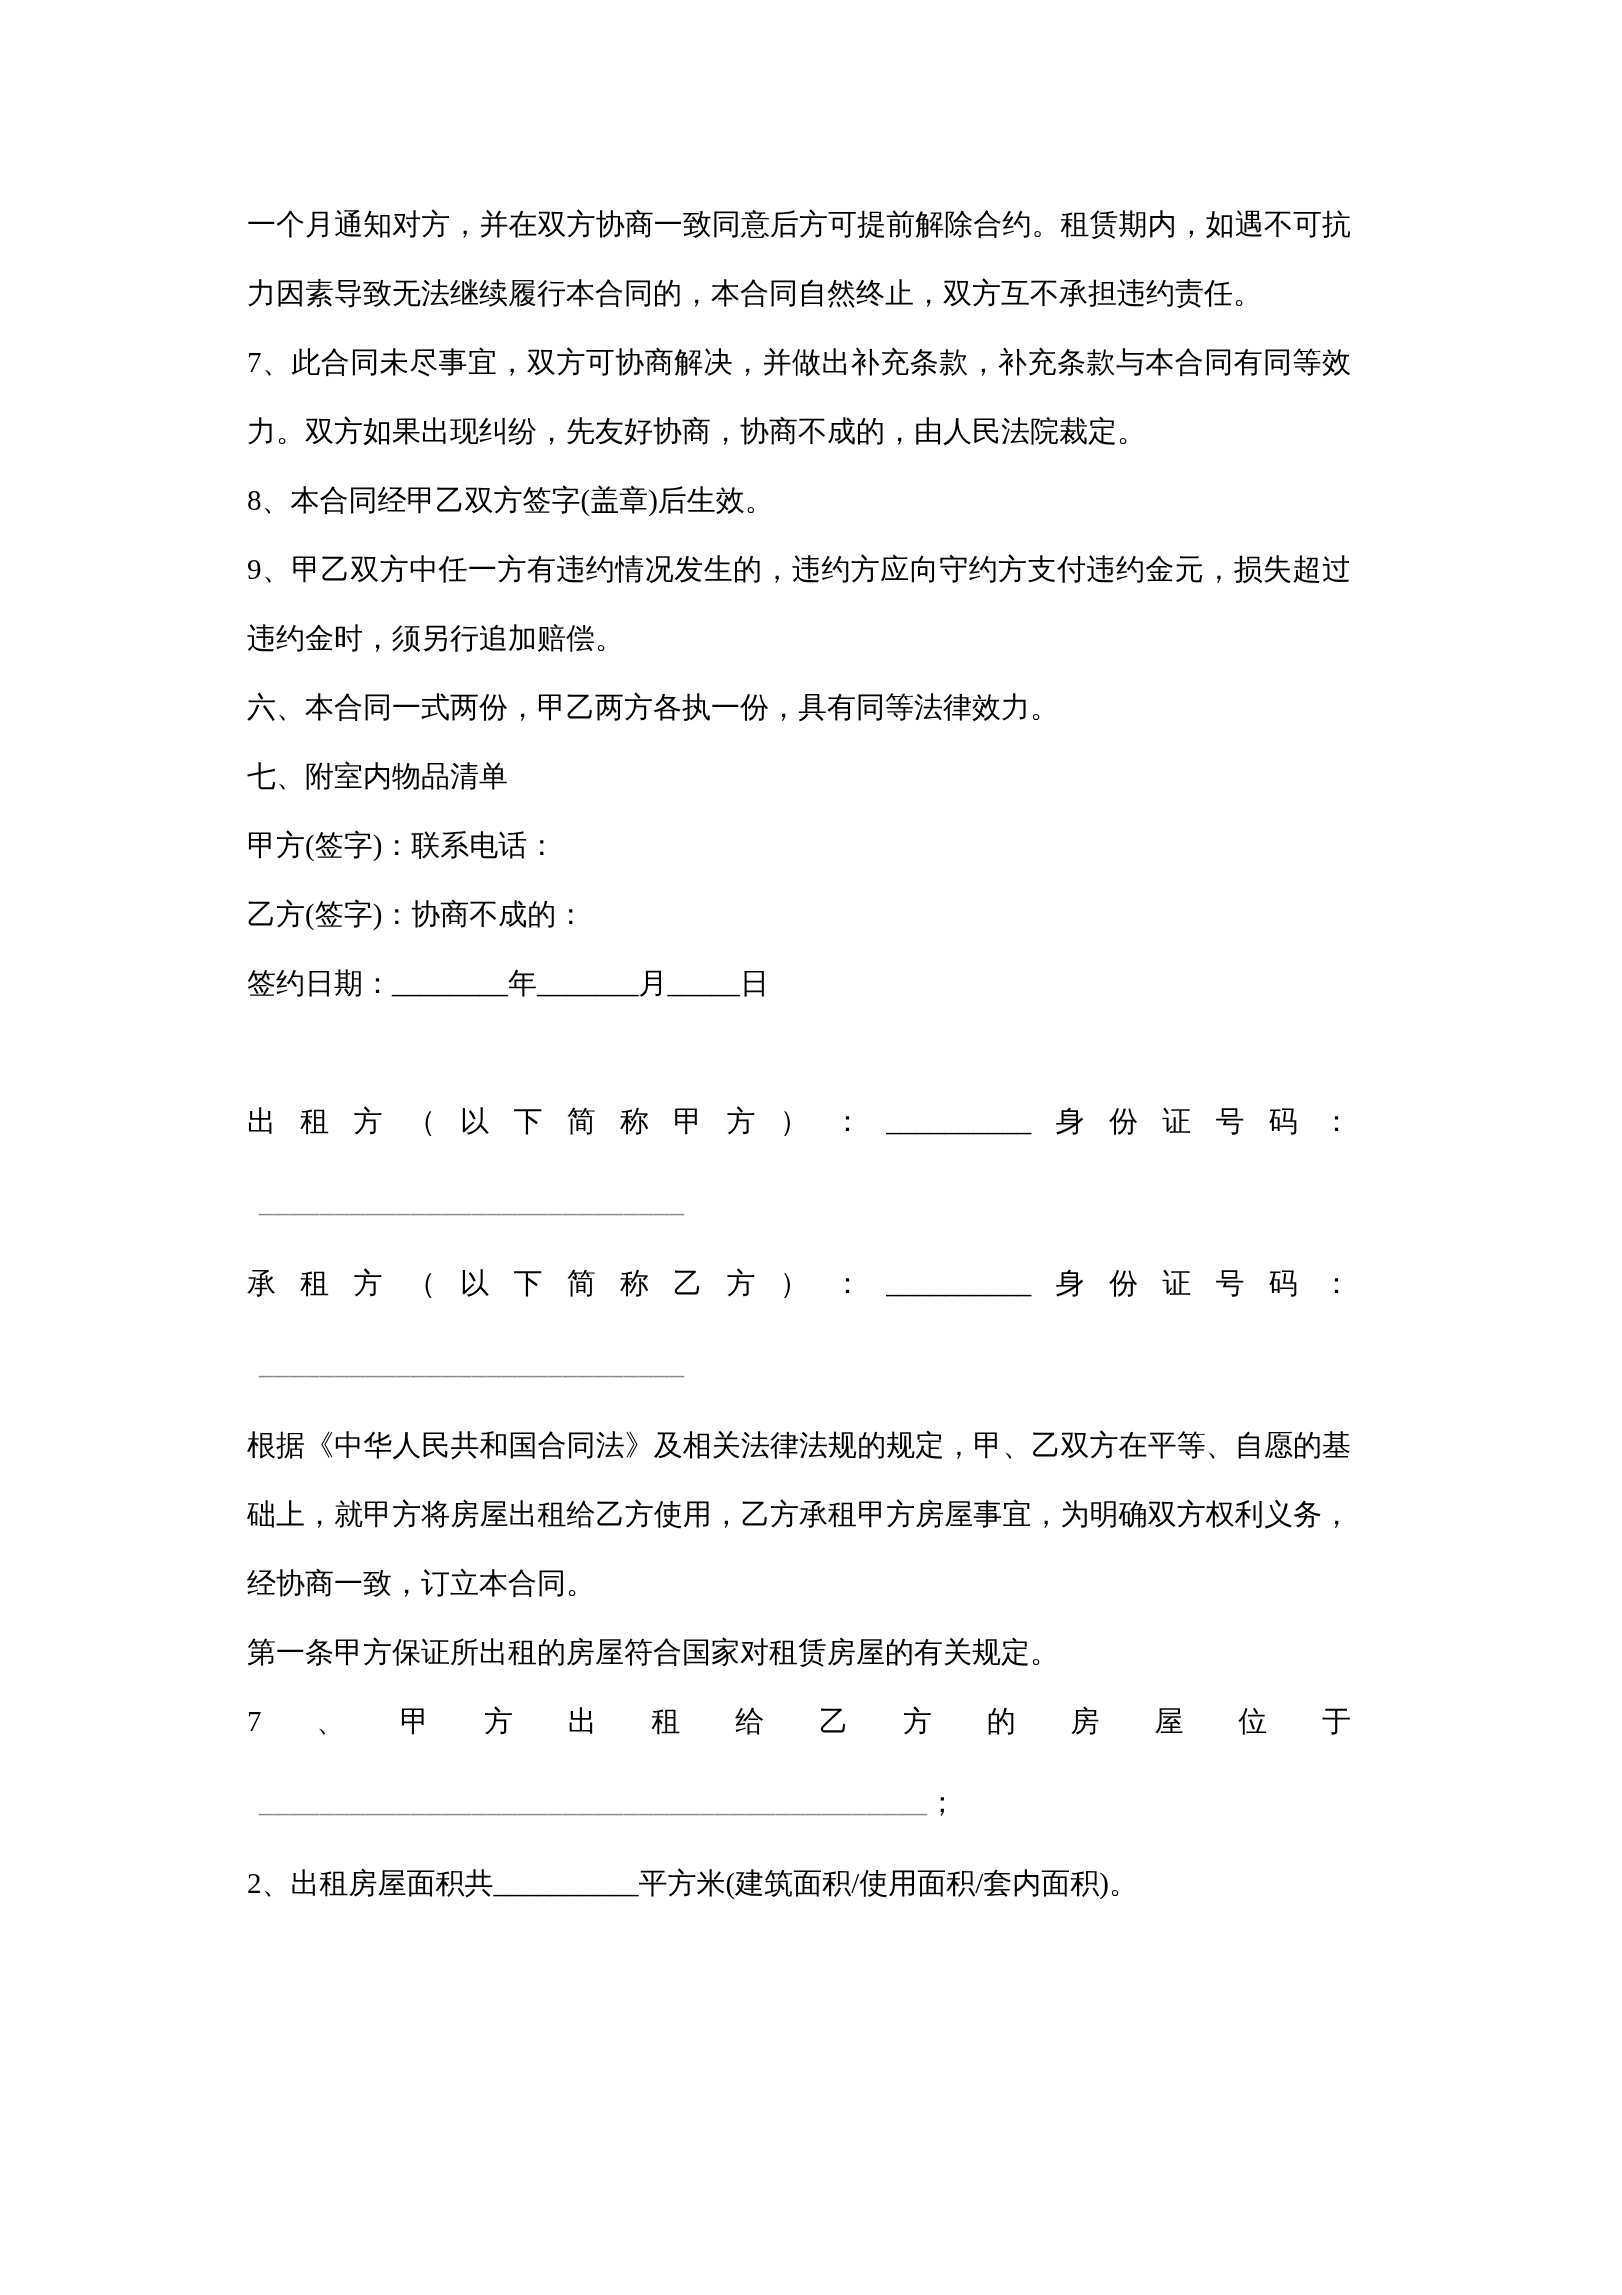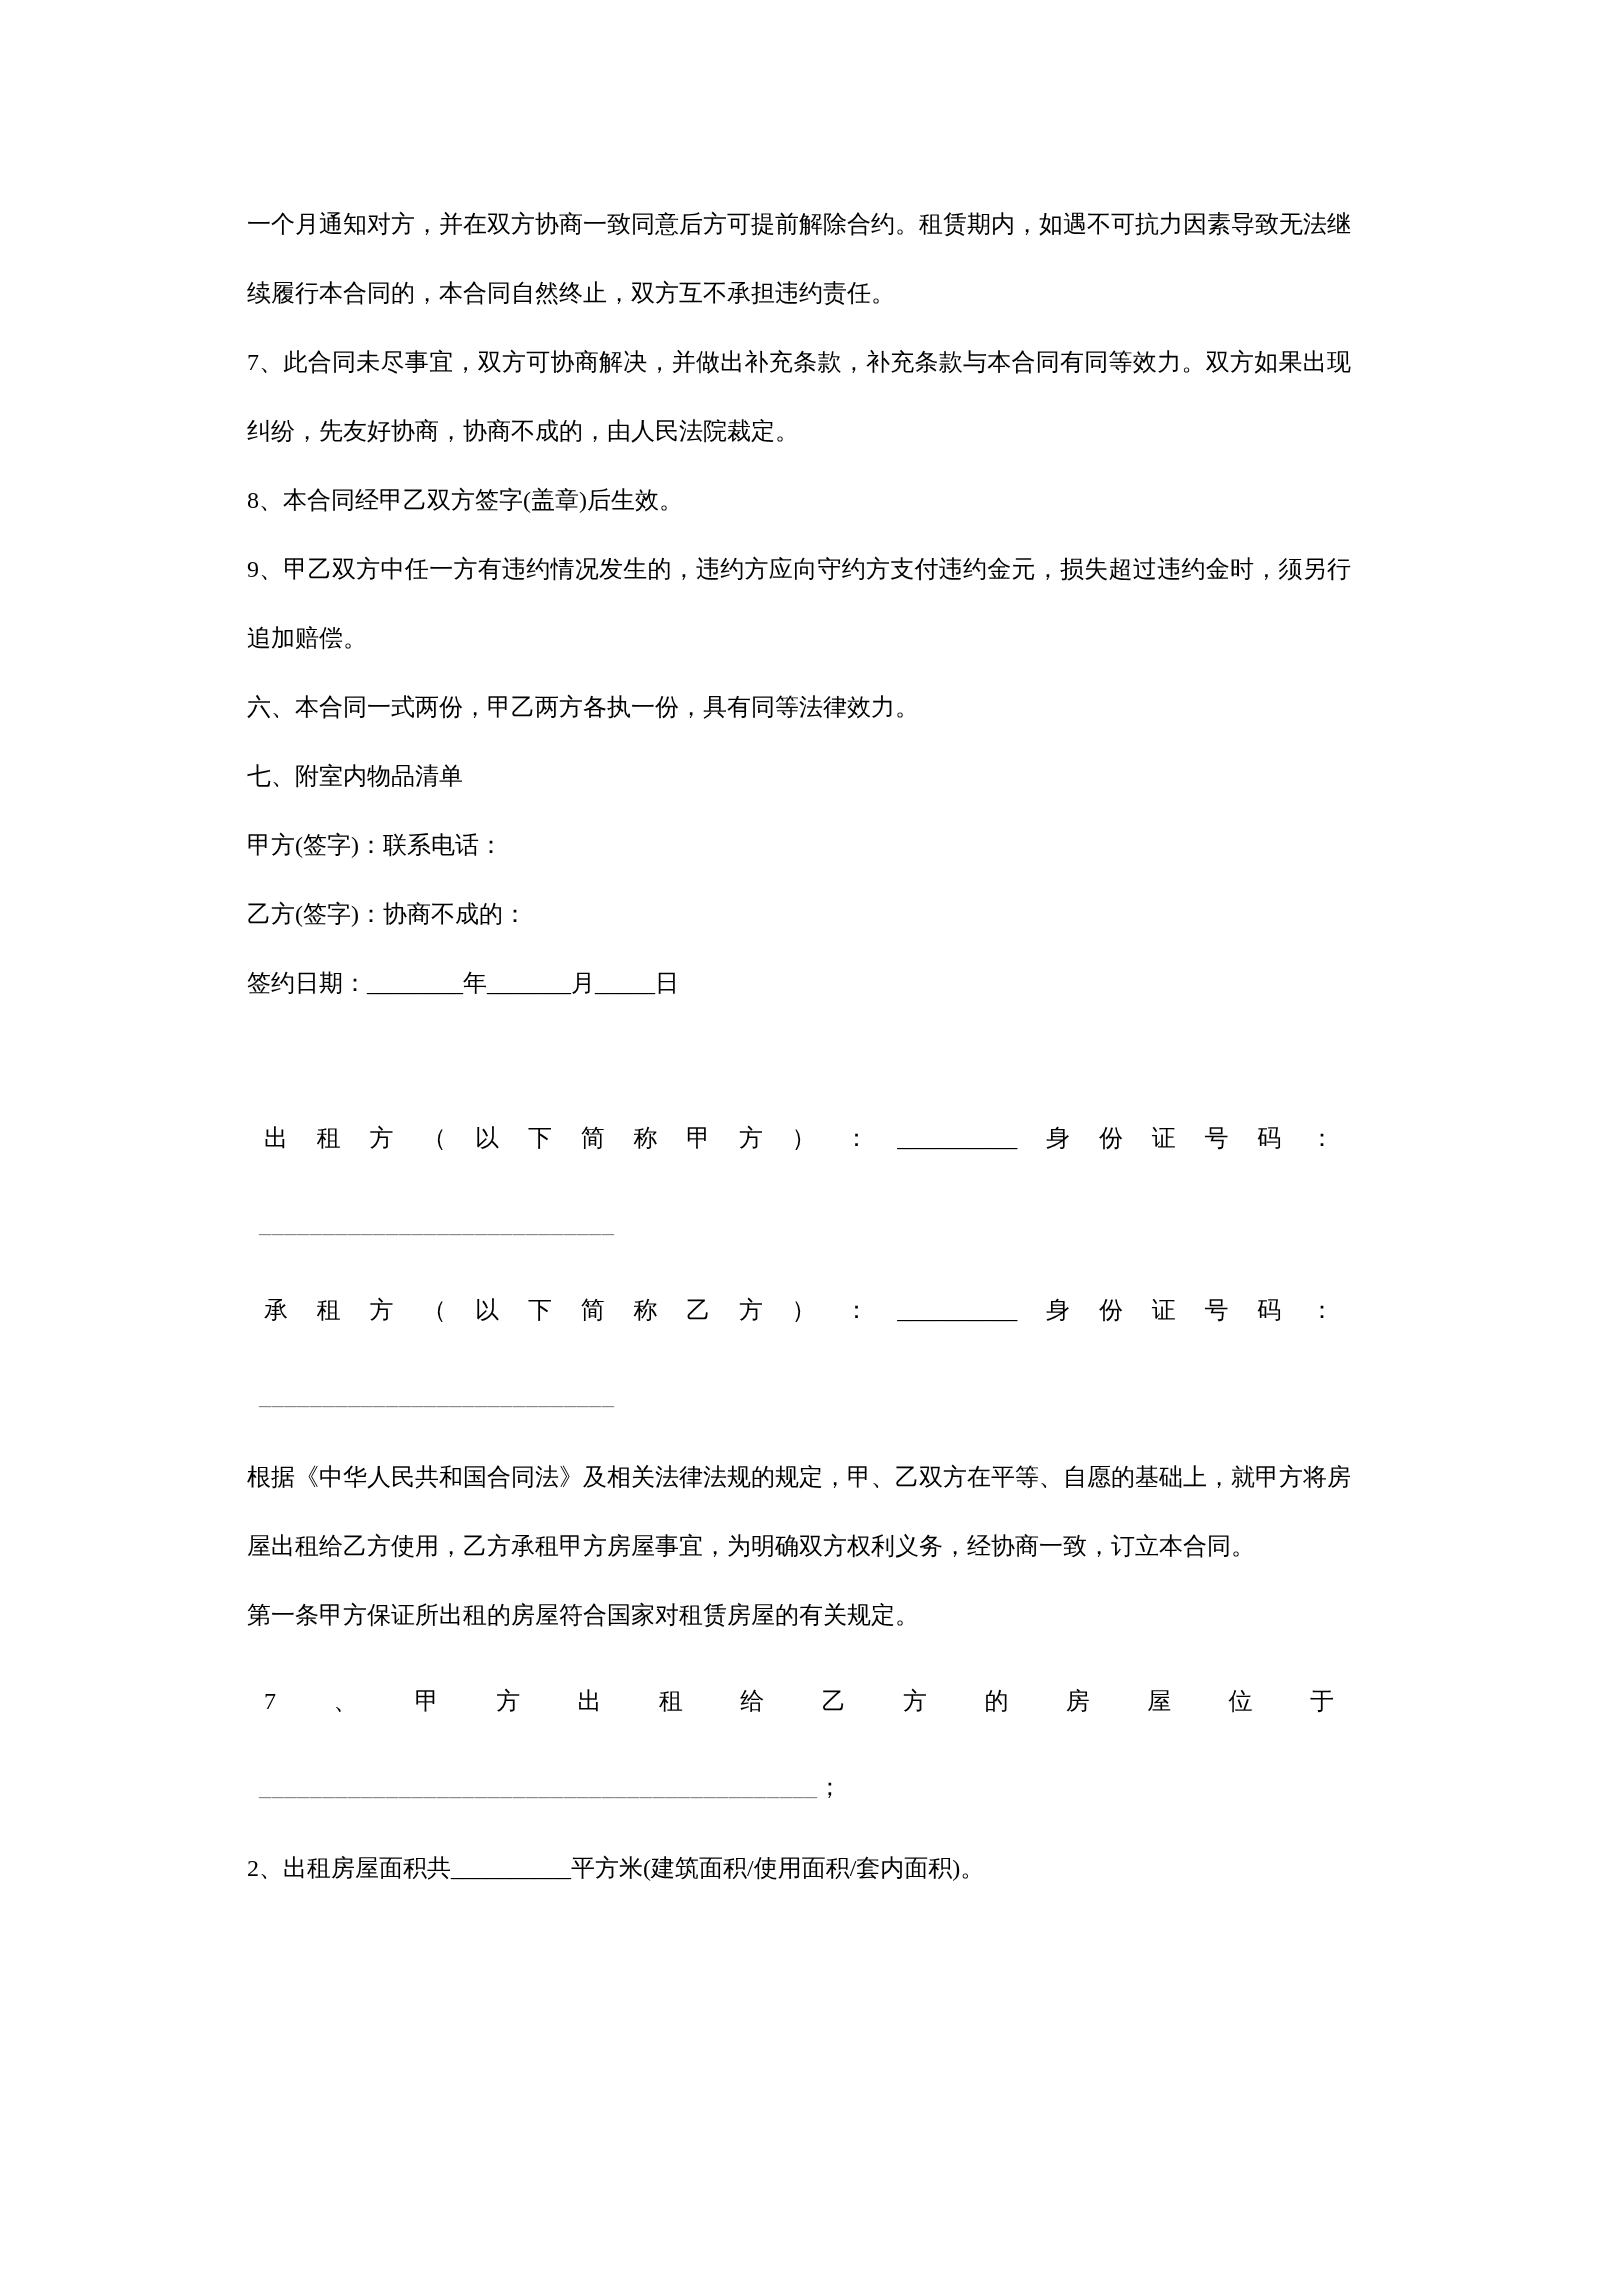--- a/index.html
+++ b/index.html
@@ -8,33 +8,33 @@
       background: #ffffff;
     }
     .page {
       position: relative;
       width: 1596px;
       height: 2295px;
       box-sizing: border-box;
       background: #ffffff;
       padding: 190px 245px 131px 247px;
       font-family: "Liberation Serif", "DejaVu Serif", serif;
-      font-size: 24px;
+      font-size: 29px;
       line-height: 69px;
       color: #000000;
       overflow: hidden;
       border-radius: 32px;
     }
     p.para {
       margin: 0;
       text-align: justify;
       word-break: break-all;
     }
     p.spread {
-      margin: 17px;
+      margin: 0;
       text-align: justify;
       text-align-last: justify;
       text-justify: inter-character;
       white-space: nowrap;
     }
     p.blankline {
       margin: 12px;
       color: #8a8a8a;
       letter-spacing: 0.7px;
       white-space: nowrap;

